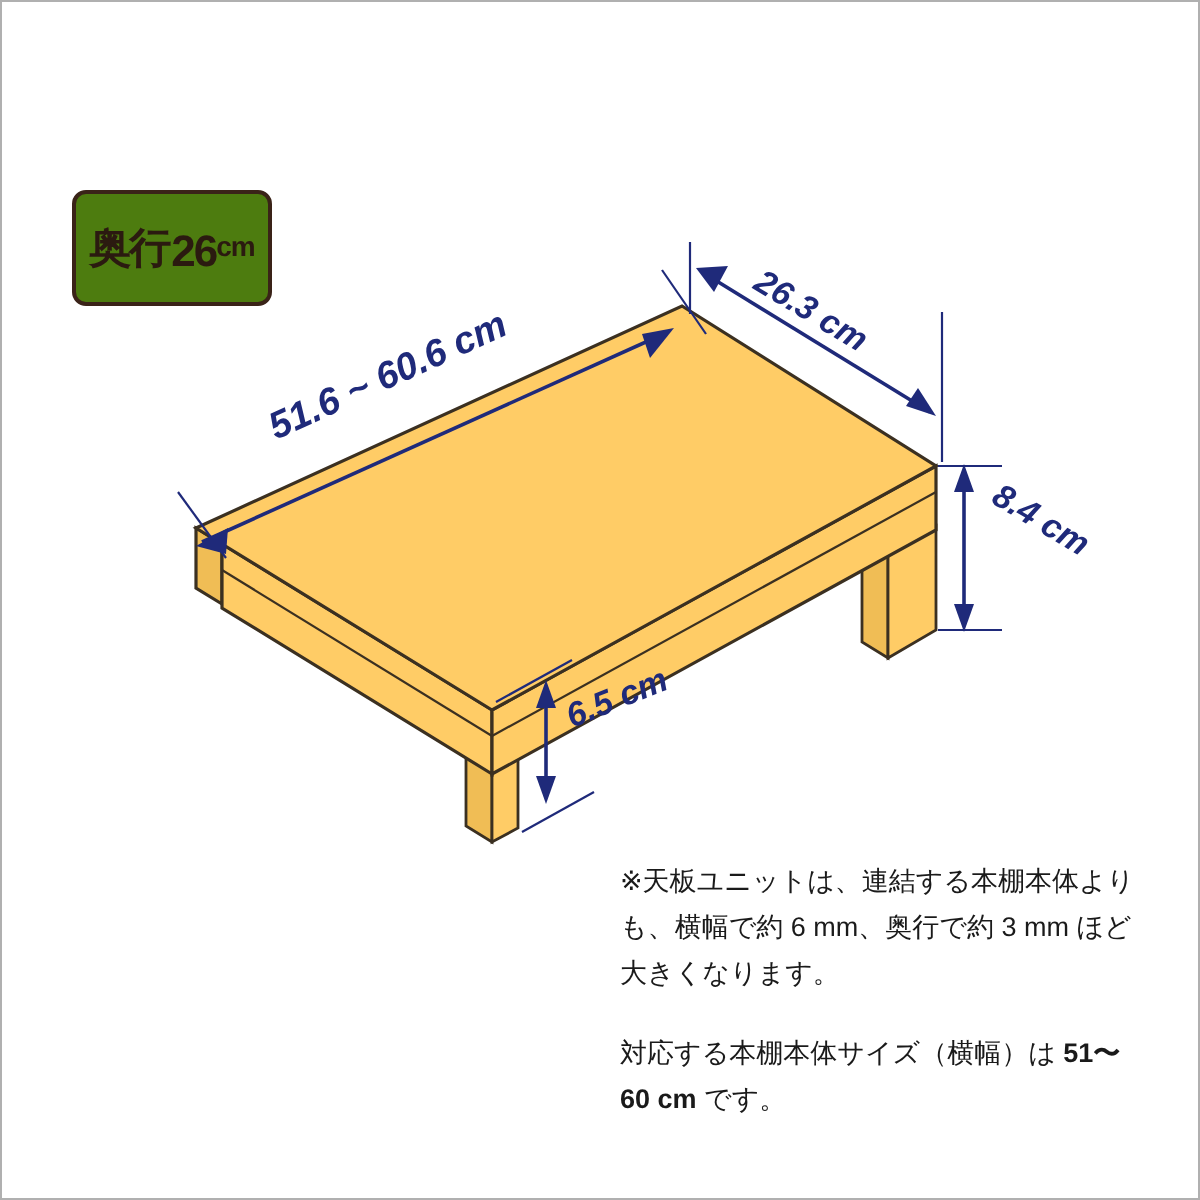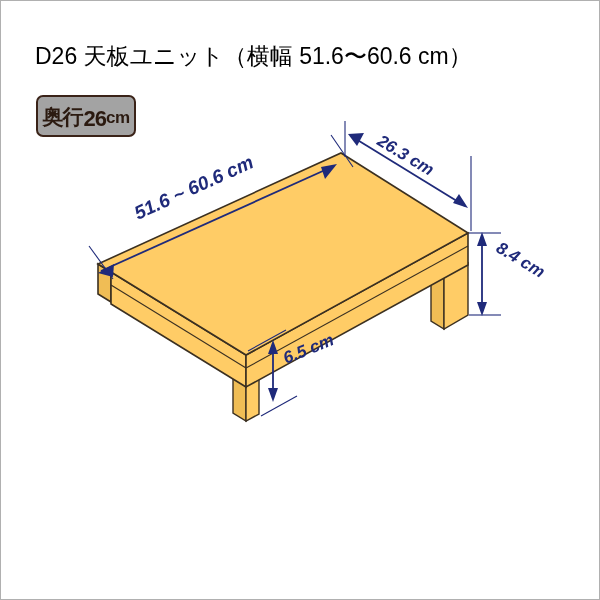--- a/index.html
+++ b/index.html
@@ -27,22 +27,22 @@
     letter-spacing: 0px;
     white-space: nowrap;
     font-weight: 400;
   }
   
   #depth-badge {
     position: absolute;
     left: 35px;
     top: 94px;
     width: 100px;
-    height: 42px;
-    background: #a3a3a3;
+    height: 58px;
+    background: #4d7c0f;
     border: 2px solid #3a2318;
     border-radius: 7px;
     box-sizing: border-box;
     display: flex;
     align-items: center;
     justify-content: center;
   }
   #depth-badge .badge-inner {
     display: flex;
     align-items: baseline;
@@ -60,21 +60,21 @@
     margin-left: 1px;
     position: relative;
     top: 2px;
   }
   #depth-badge .badge-num {
     font-size: 22px;
     line-height: 0.82;
     letter-spacing: -1px;
   }
   #depth-badge .badge-unit {
-    font-size: 17px;
+    font-size: 14px;
     line-height: 0.95;
     letter-spacing: -0.5px;
   }
   
   #drawing {
     position: absolute;
     left: 0;
     top: 0;
     width: 600px;
     height: 600px;
@@ -100,21 +100,20 @@
     text-align: left;
   }
   .note-para:last-child { margin-bottom: 0; }
   .note-strong { font-weight: bold; }
 </style>
 </head>
 <body>
 
 <div id="page">
 
-  <div id="title">D26 天板ユニット（横幅 51.6〜60.6 cm）</div>
 
   <div id="depth-badge">
     <div class="badge-inner">
       <span class="badge-label">奥行</span>
       <span class="badge-stack">
         <span class="badge-num">26</span>
         <span class="badge-unit">cm</span>
       </span>
     </div>
   </div>
@@ -179,14 +178,22 @@
     <g>
       <line x1="247" y1="350" x2="285" y2="329" stroke="#1f2a7a" stroke-width="1.1"></line>
       <line x1="260" y1="415" x2="296" y2="395" stroke="#1f2a7a" stroke-width="1.1"></line>
       <line x1="272" y1="344" x2="272" y2="396" stroke="#1f2a7a" stroke-width="1.8"></line>
       <polygon points="272,339 267,353 277,353" fill="#1f2a7a"></polygon>
       <polygon points="272,401 267,387 277,387" fill="#1f2a7a"></polygon>
       <text class="dimtext" x="285" y="363" font-size="17" transform="rotate(-22 285 363)">6.5 cm</text>
     </g>
   </svg>
 
+  <div id="notes">
+    <p class="note-para">
+      <span>※天板ユニットは、連結する本棚本体よりも、横幅で約 6 mm、奥行で約 3 mm ほど大きくなります。</span>
+    </p>
+    <p class="note-para">
+      <span>対応する本棚本体サイズ（横幅）は </span><span class="note-strong">51〜60 cm</span><span> です。</span>
+    </p>
+  </div>
 
 </div>
 
 </body></html>

